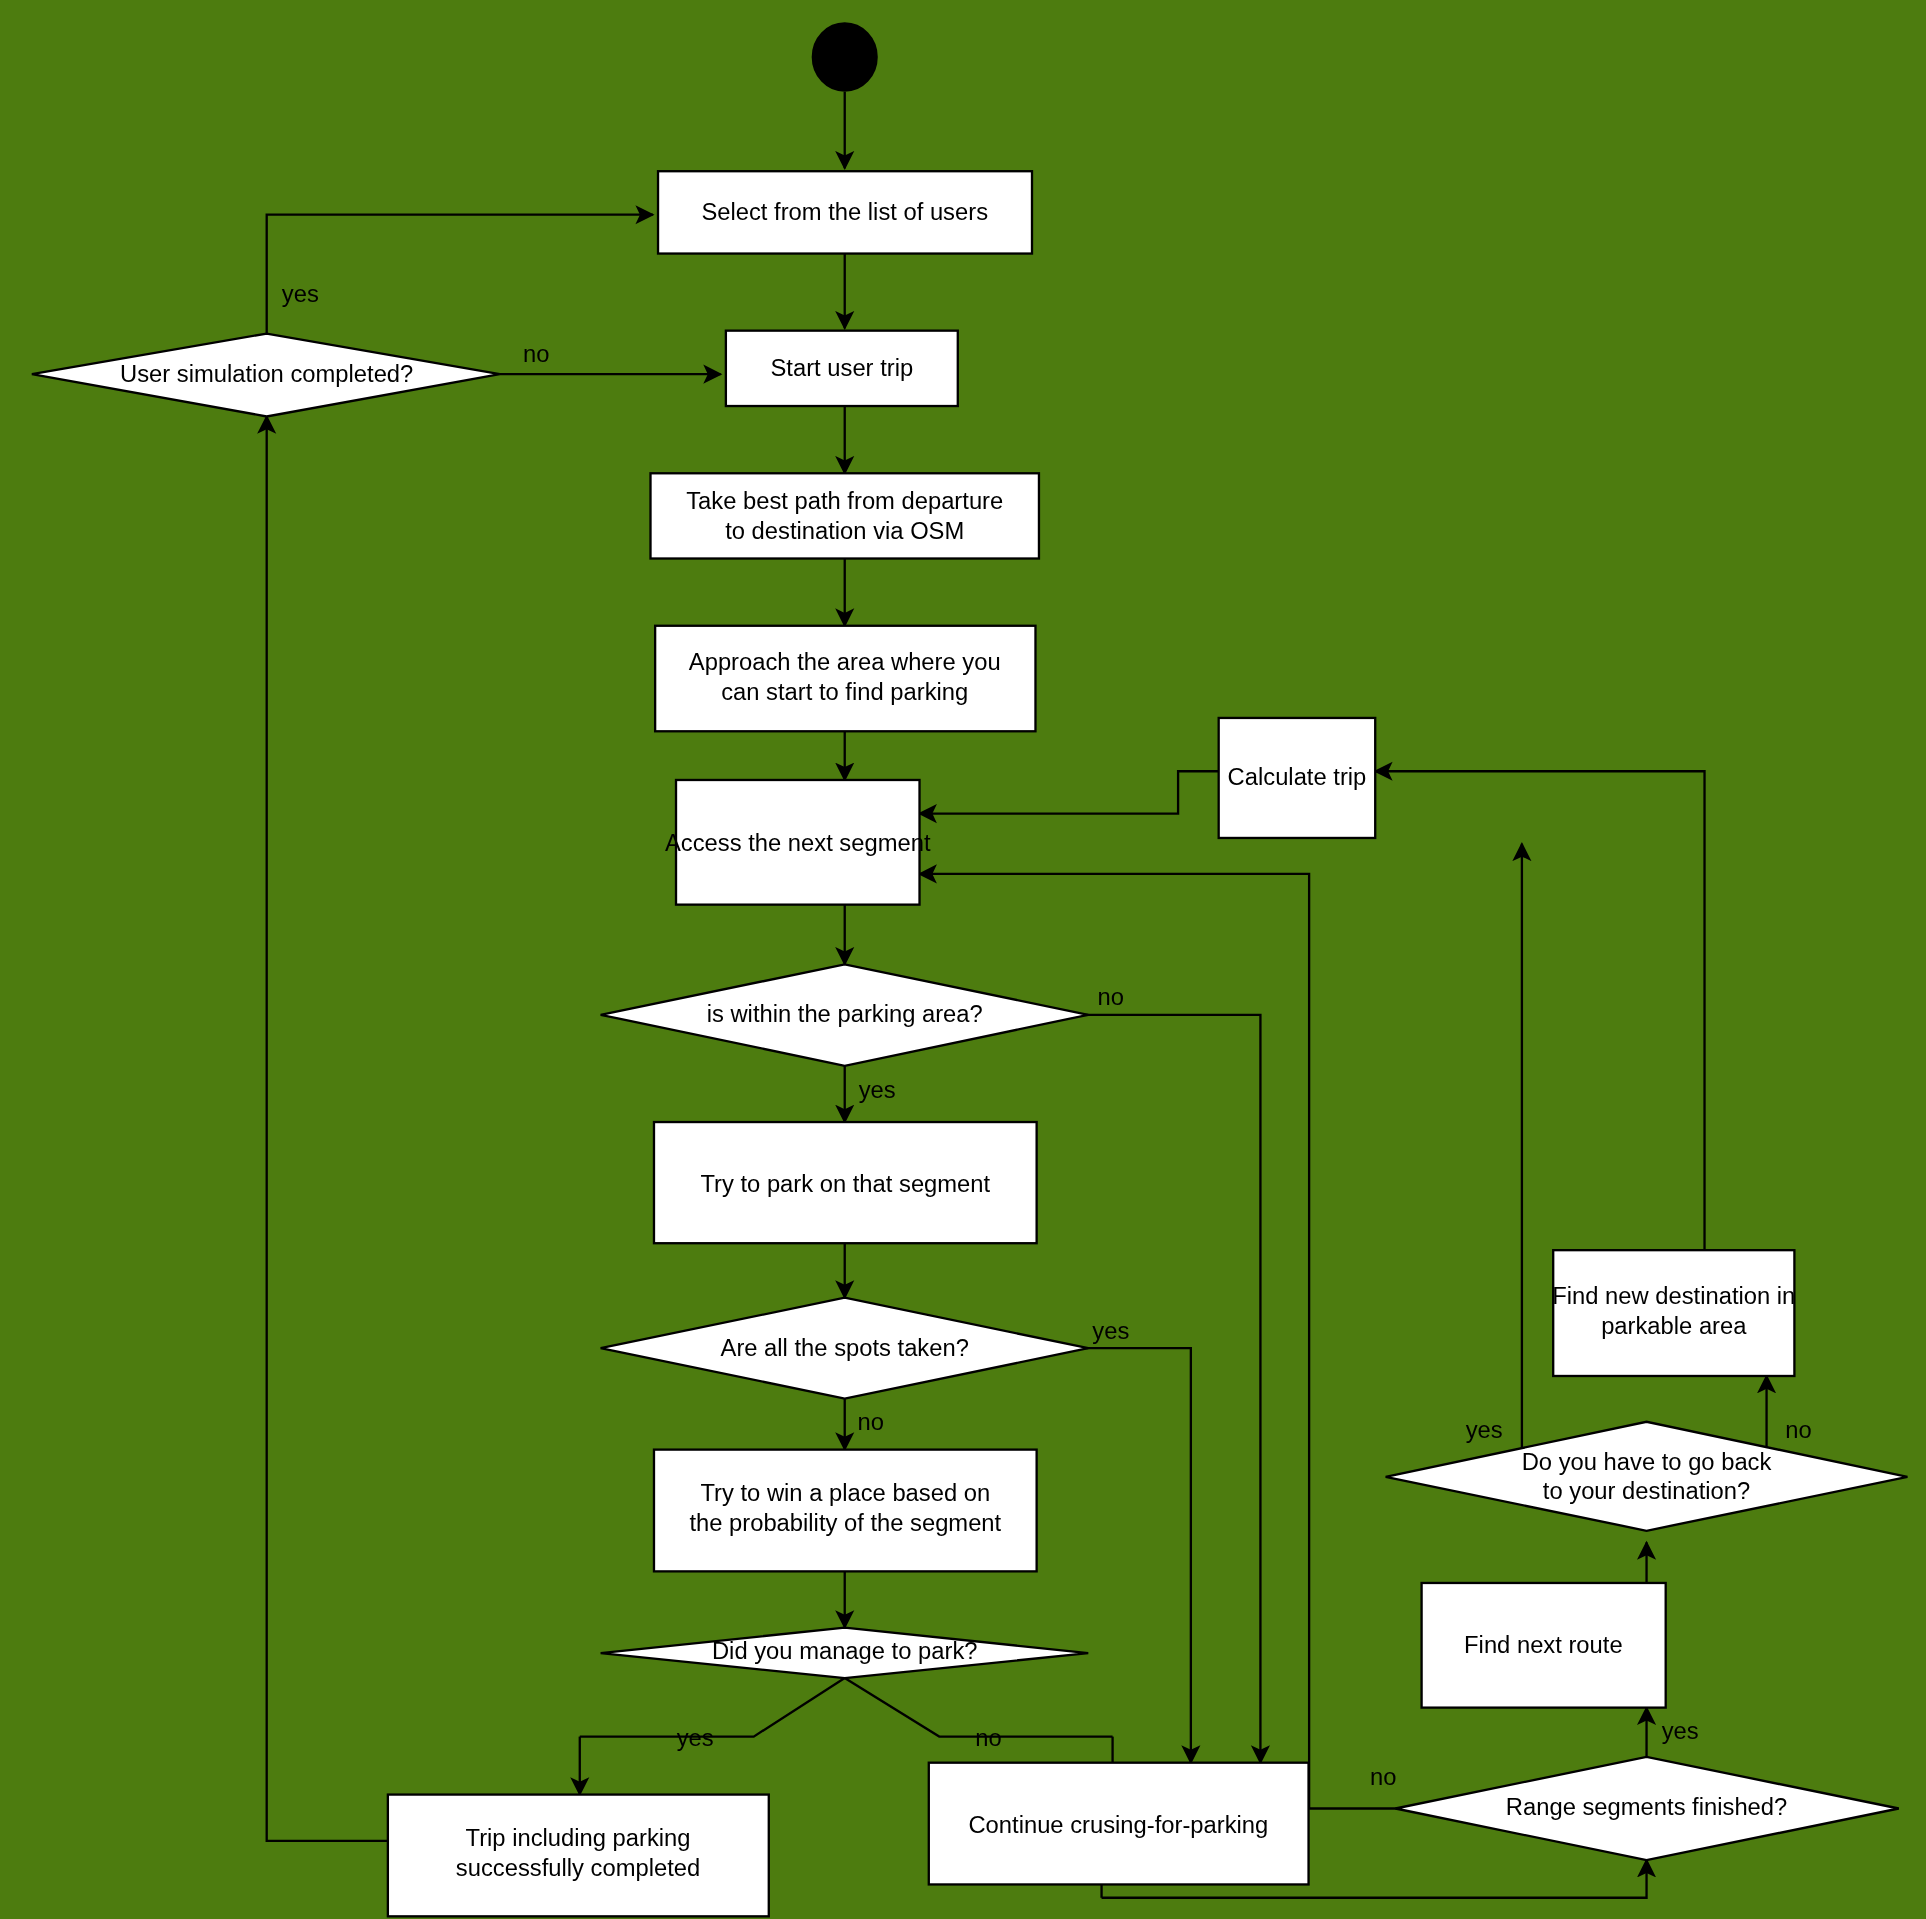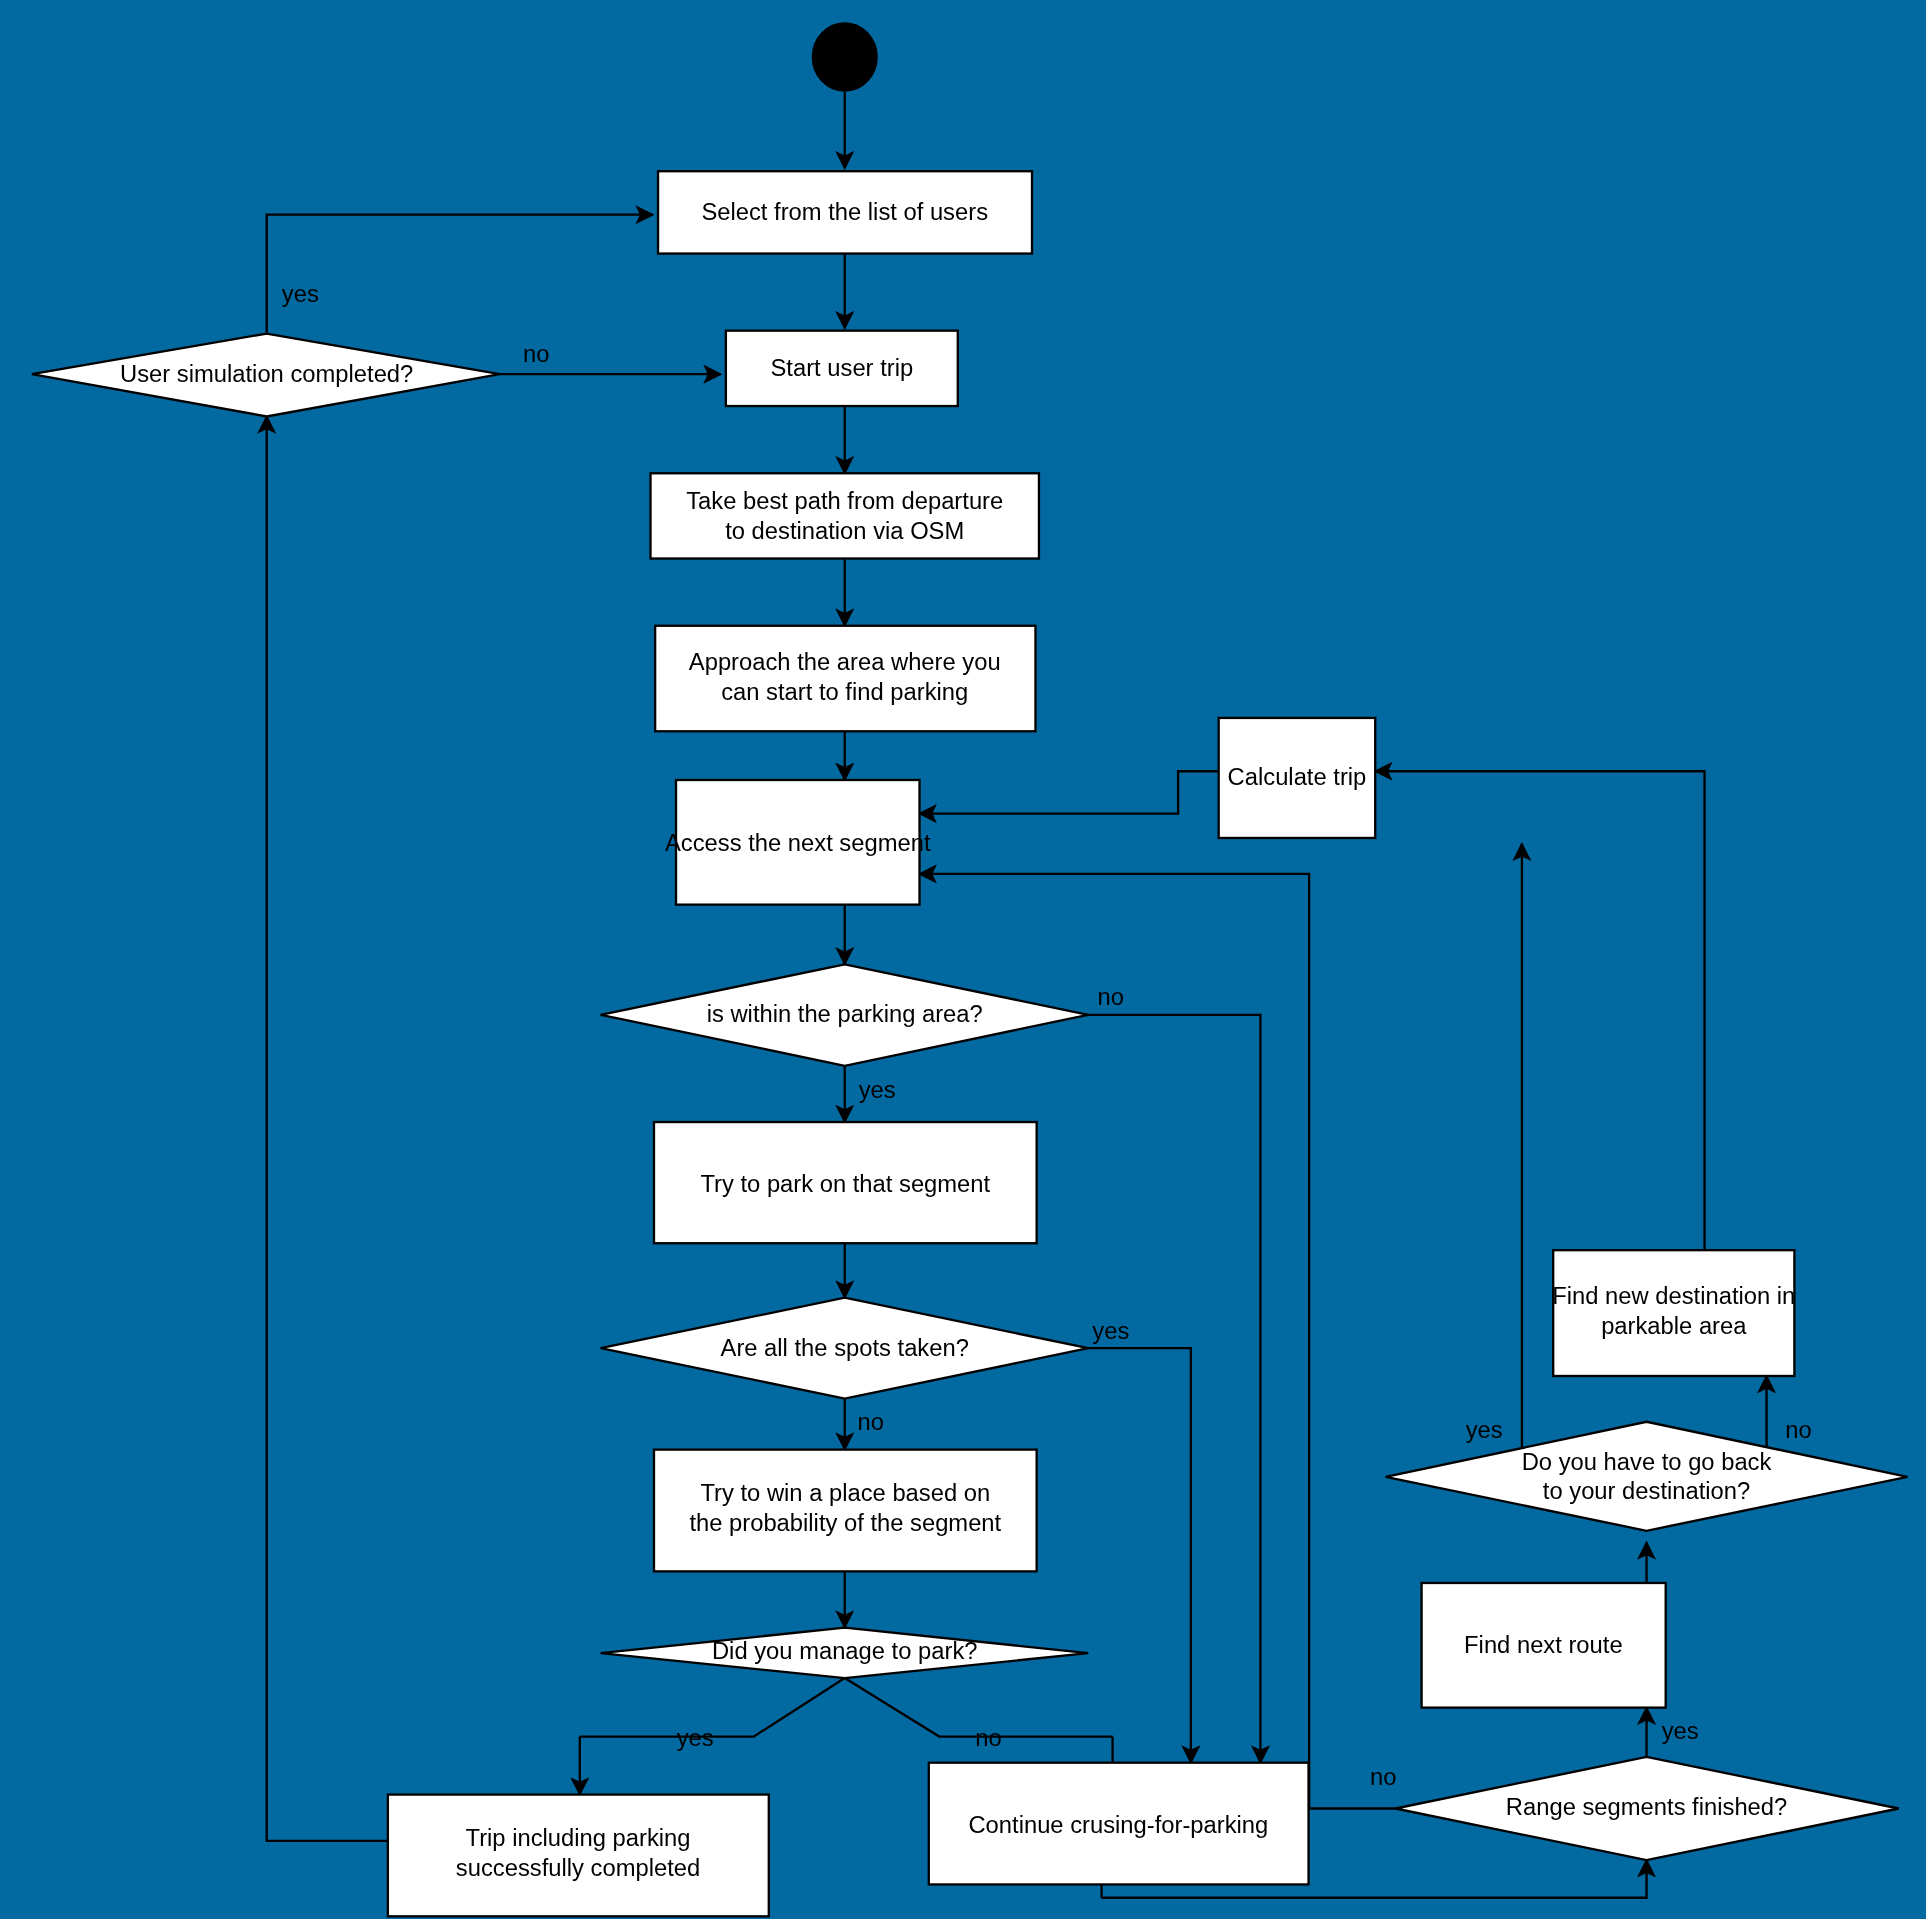--- a/index.html
+++ b/index.html
@@ -7,21 +7,21 @@
     padding: 0;
     background: #ffffff;
   }
   body {
     font-family: "Liberation Sans", sans-serif;
   }
   #flow-root {
     position: relative;
     width: 1926px;
     height: 1920px;
-    background: #0369a1;
+    background: #4d7c0f;
     overflow: hidden;
   }
   svg#flow-svg {
     position: absolute;
     top: 0;
     left: 0;
     width: 1926px;
     height: 1920px;
     display: block;
   }

